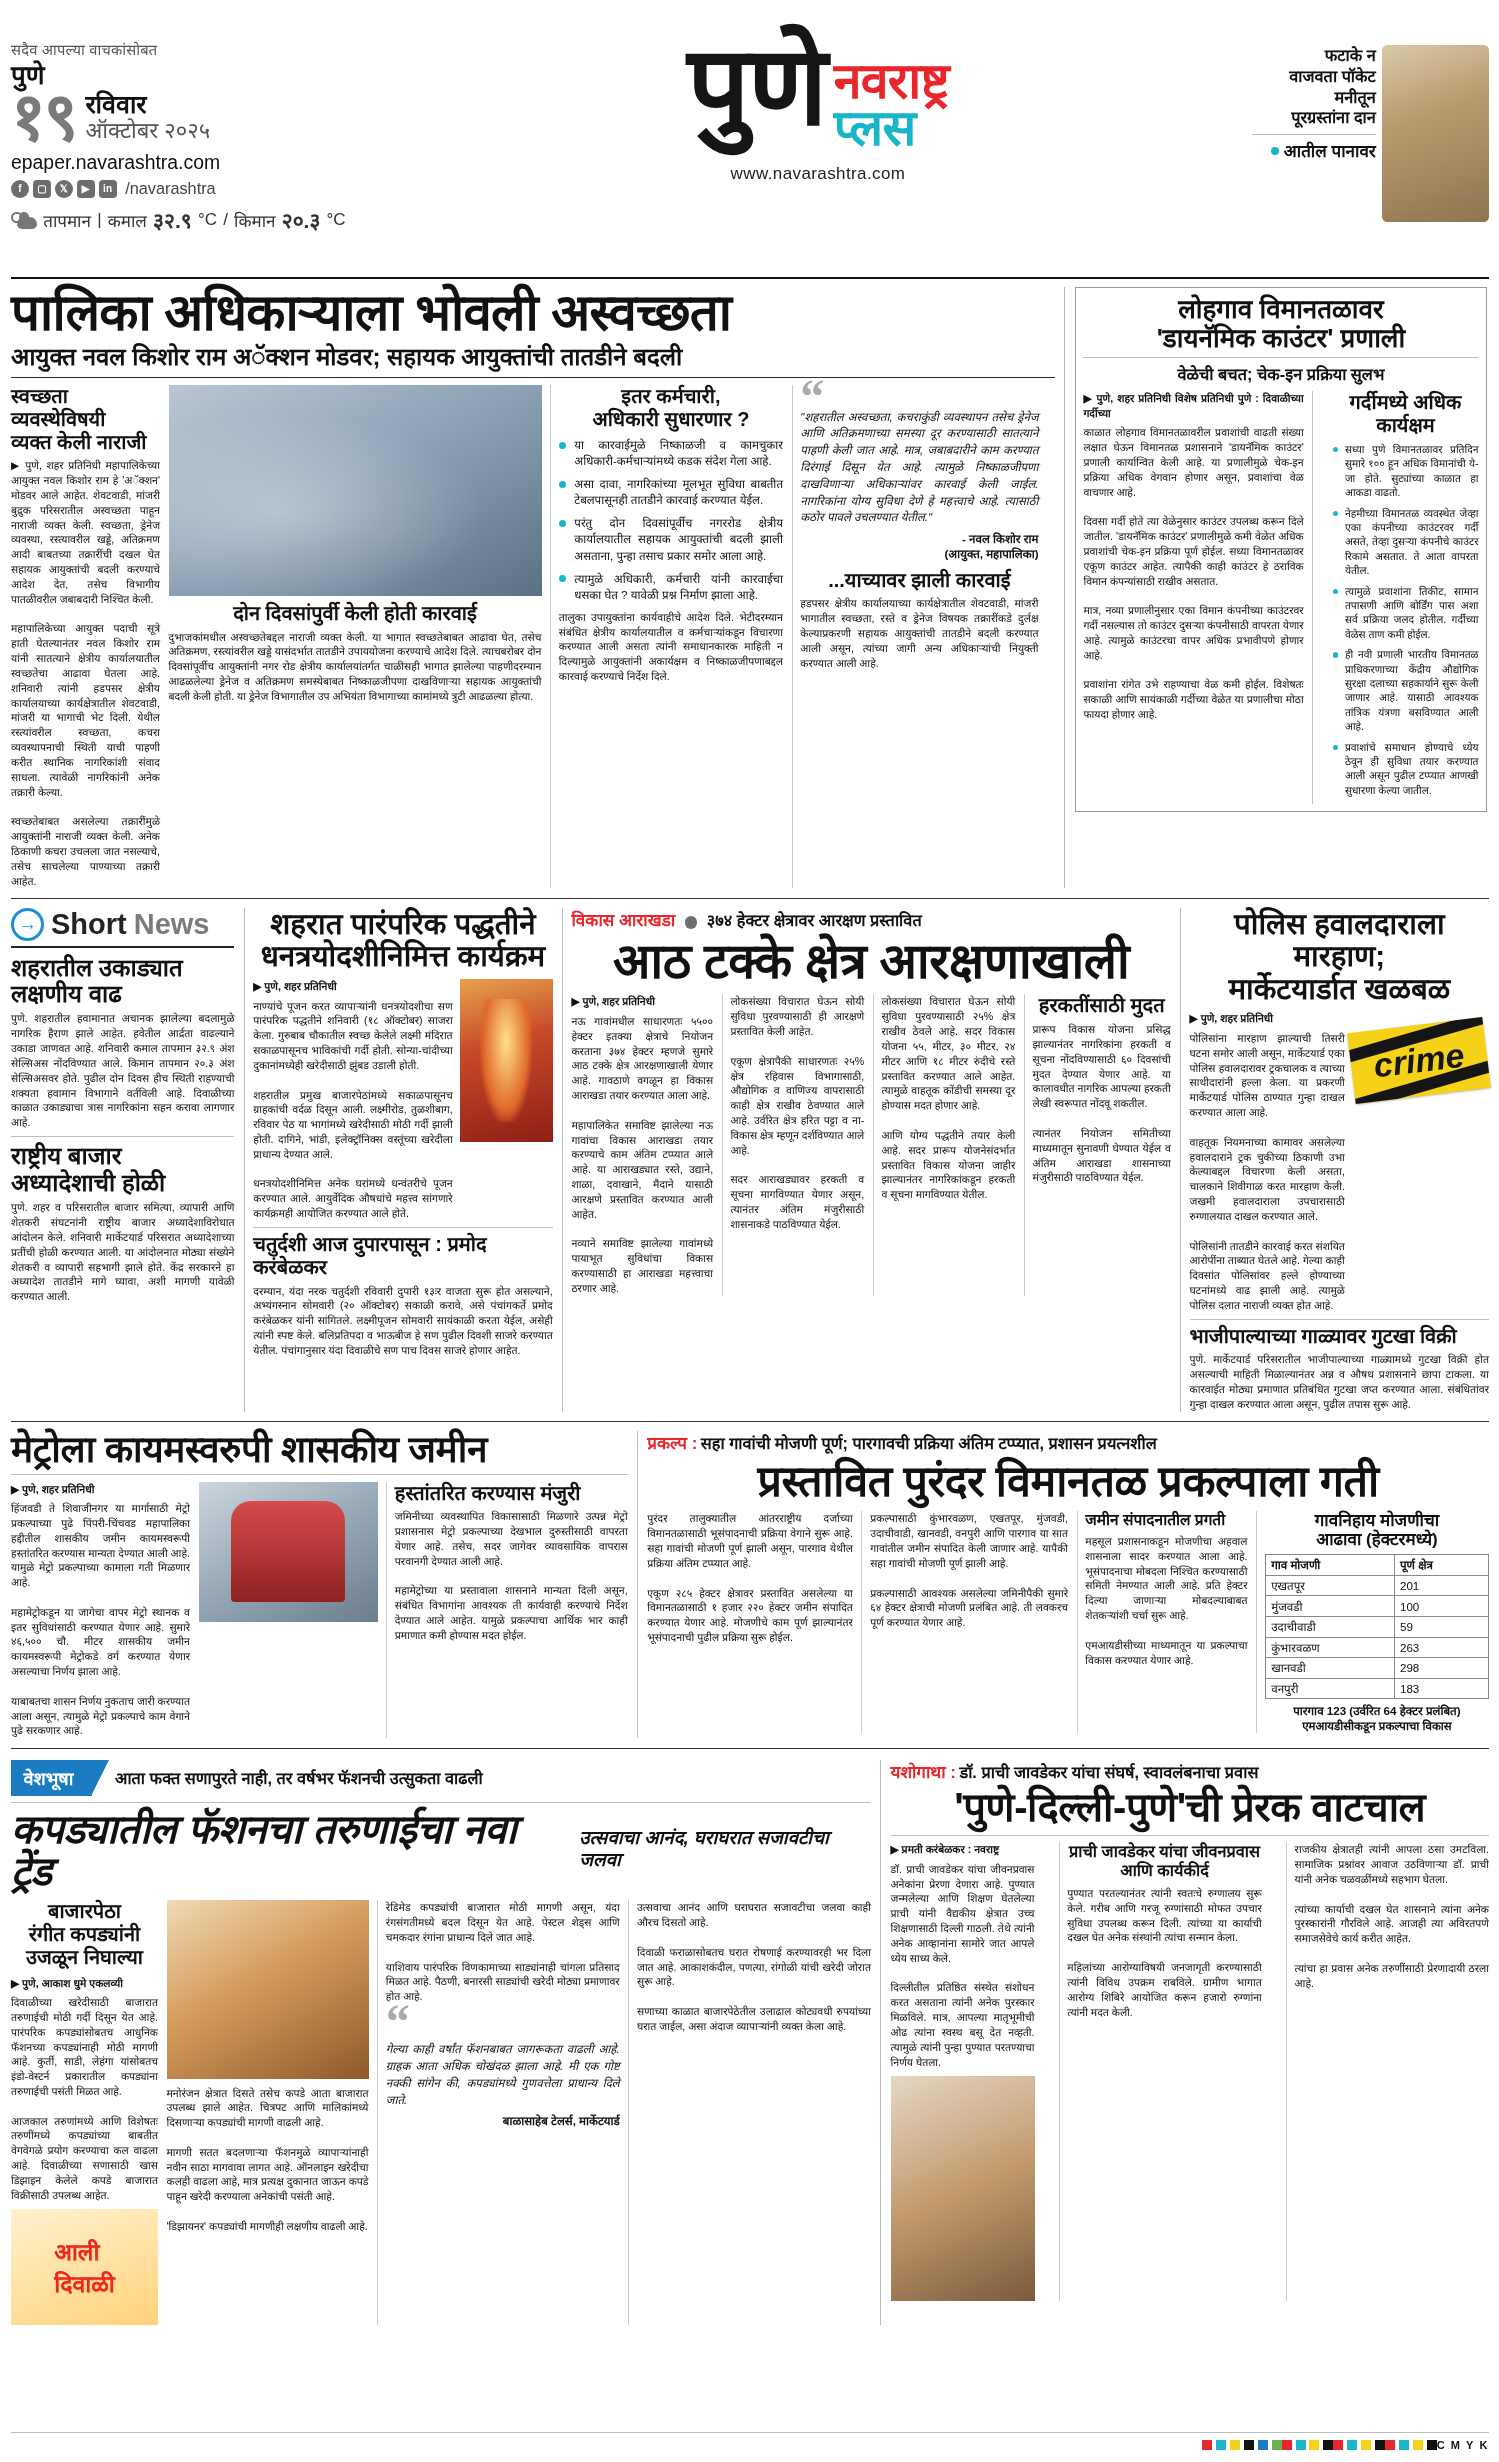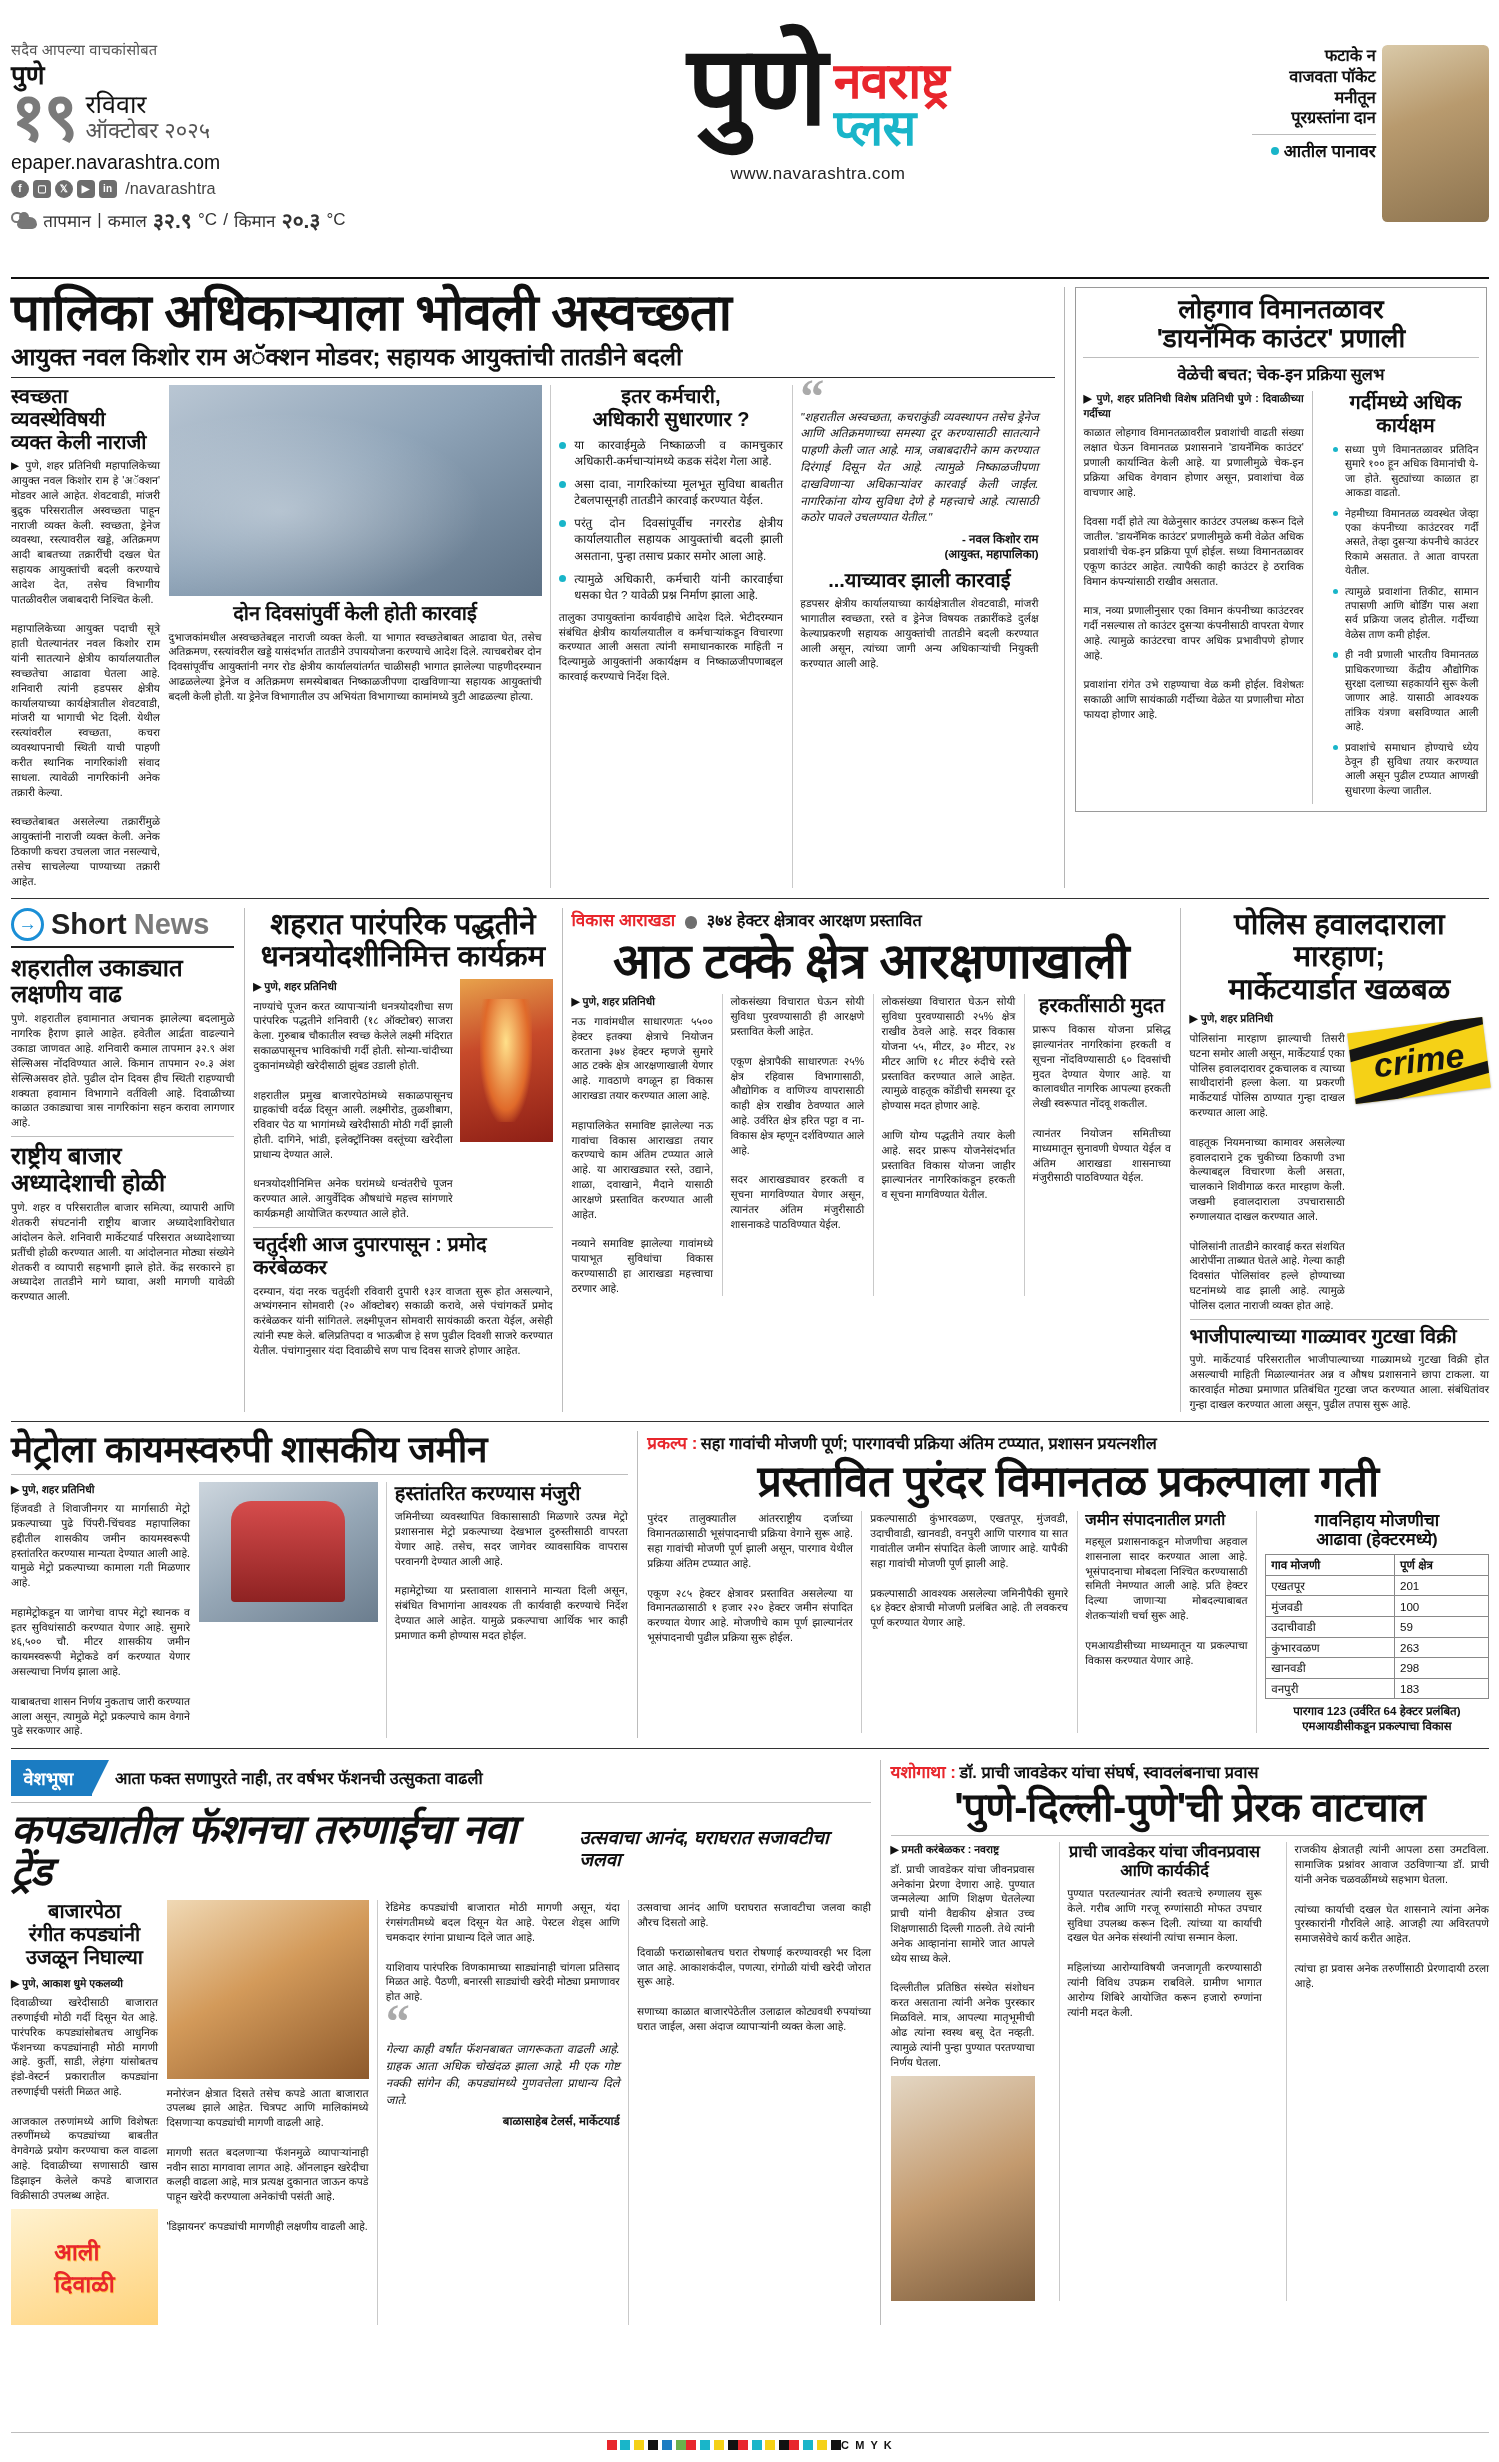--- a/index.html
+++ b/index.html
@@ -13,21 +13,21 @@
   .page { width: 1500px; height: 2462px; padding: 7.8px 11px 0 11px; position: relative; }
 
   
   .masthead { display: flex; align-items: flex-start; height: 268px; position: relative; }
   .mast-left { width: 373px; padding-top: 31px; }
   .tagline { font-size: 14.7px; color: #555; letter-spacing: 0.2px; }
   .city { font-size: 26px; font-weight: bold; line-height: 1.05; margin-top: 3.1px; }
   .datewrap { display: flex; align-items: flex-start; margin-top: -3.1px; }
   .bigdate { font-size: 67px; font-weight: bold; color: #7a7a7a; line-height: .92; letter-spacing: -2.3px; }
   .dateright { margin-left: 9.3px; padding-top: 4.7px; }
-  .dayname { font-size: 25px; font-weight: normal; line-height: 1.1; }
+  .dayname { font-size: 25px; font-weight: bold; line-height: 1.1; }
   .monthyear { font-size: 22px; color: #555; line-height: 1.2; }
   .epaper { font-size: 19.4px; color: #111; margin-top: 3.1px; }
   .socialrow { display: flex; align-items: center; gap: 3.9px; margin-top: 5.4px; }
   .sic { width: 18px; height: 18px; border-radius: 50%; background: #6d6d6d; color: #fff;
          font-size: 10px; display: flex; align-items: center; justify-content: center; font-weight: bold; }
   .sic.sq { border-radius: 3.9px; }
   .shandle { font-size: 16.3px; color: #444; margin-left: 4.7px; }
   .temprow { display: flex; align-items: center; gap: 6.2px; margin-top: 7.8px; font-size: 17px; color: #333; }
   .wicon { width: 26px; height: 20px; position: relative; }
   .wicon .sun { position:absolute; left:0; top:1.6px; width:11.6px; height:11.6px; border-radius:50%;
@@ -161,21 +161,21 @@
              border-right: 17px solid transparent; }
   .fashion-photo { width: 100%; height: 179px; background: linear-gradient(150deg,#f0d9b5,#d39a5a 45%,#8e5a2c); }
   .diwali-art { width: 100%; height: 116px; background: linear-gradient(160deg,#fff2d0,#ffd27a);
                 display:flex; align-items:center; justify-content:center; position:relative; }
   .diwali-txt { font-size: 23px; font-weight: bold; color:#e8262c; text-shadow: 0.8px 0.8px 0 #ffcf4d; }
   .portrait { width: 100%; height: 225px; background: linear-gradient(155deg,#e4d7c4,#c39a6e 50%,#7a5b3c); }
 
   
   .footer { position:absolute; left: 11px; right: 11px; bottom: 11px; }
   .foot-rule { border-top: 0.8px solid #bdbdbd; margin-bottom: 6.2px; }
-  .dots { display:flex; justify-content:center; align-items:center; }
+  .dots { display:flex; justify-content:flex-end; align-items:center; }
   .dotset { display:flex; gap: 3.9px; }
   .dot { width: 10px; height: 10px; }
   .cmyk { font-size: 11px; font-weight:bold; letter-spacing: 1.6px; }
 
   .small { font-size: 10.6px; line-height: 1.4; text-align: justify; }
   .ctr { text-align:center; }
   .mt6 { margin-top:4.7px; } .mt8 { margin-top:6.2px; } .mt10 { margin-top:7.8px; } .mt12 { margin-top:9.3px; }
   .mb6 { margin-bottom:4.7px; } .mb8 { margin-bottom:6.2px; }
 </style>
 </head>

